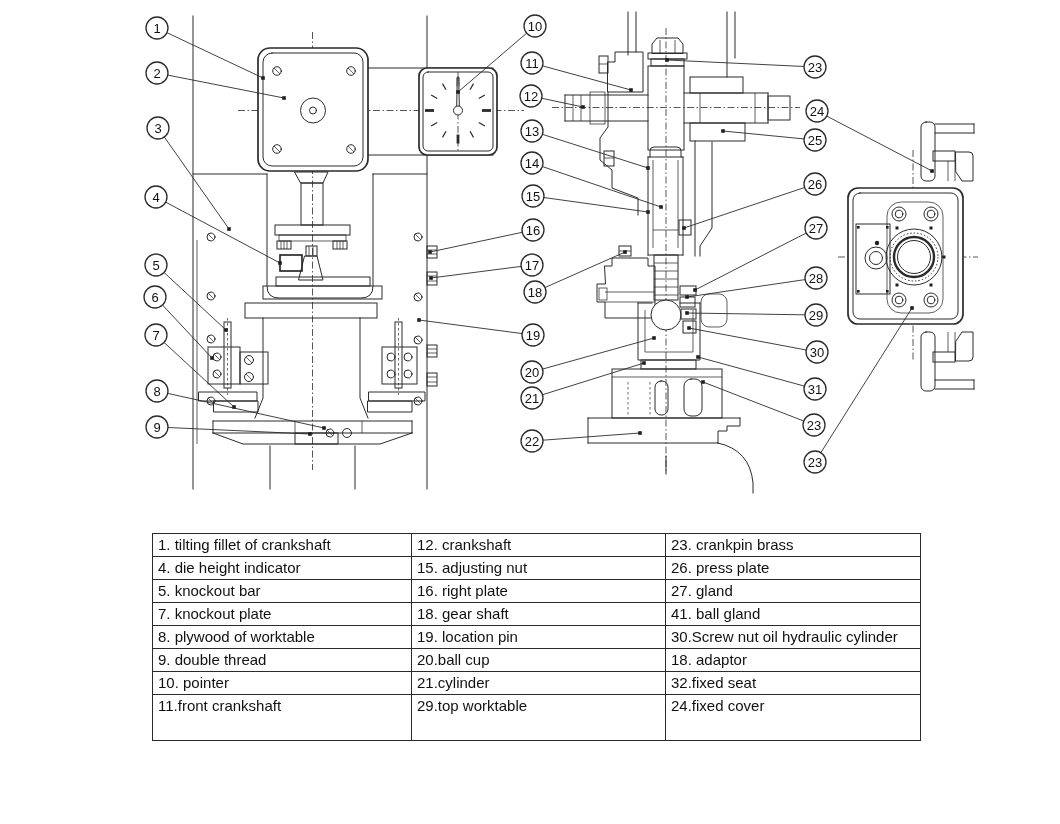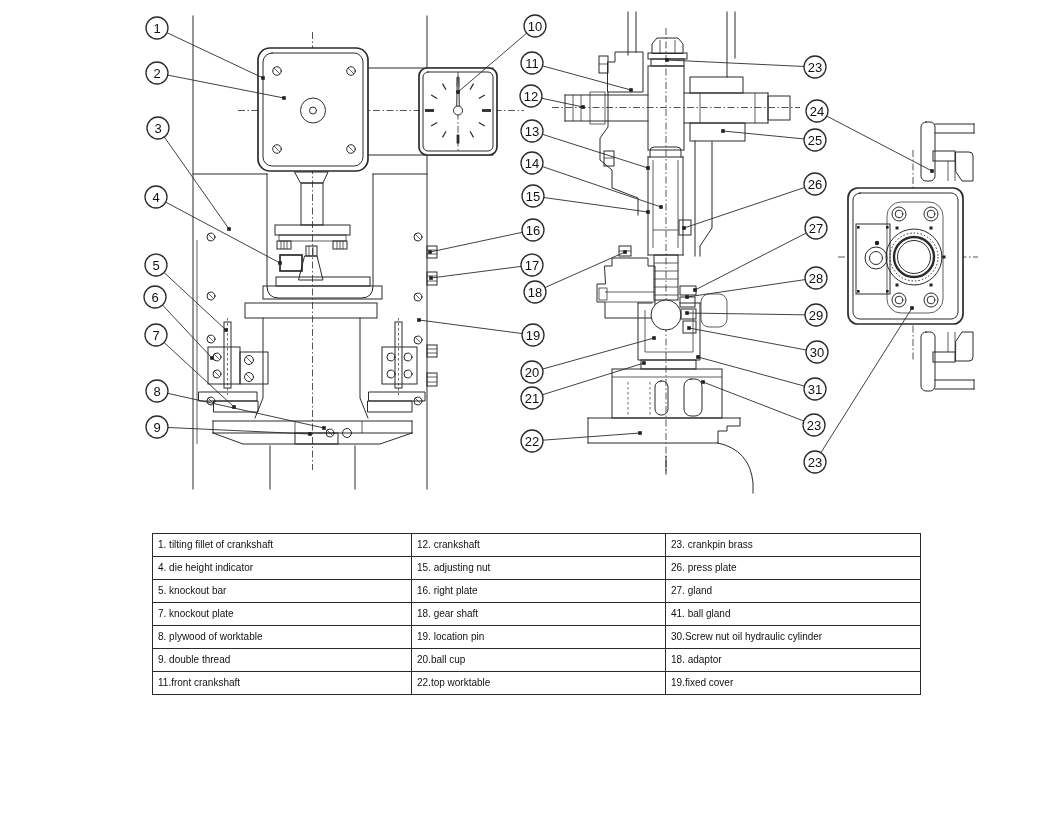--- a/index.html
+++ b/index.html
@@ -17,21 +17,21 @@
   .fl{fill:#1f1f1f;stroke:none;}
   .bold2{fill:none;stroke:#2b2b2b;stroke-width:2.4;}
   .dotc{fill:none;stroke:#2b2b2b;stroke-width:1;stroke-dasharray:1.5 2;}
   .leader{fill:none;stroke:#2b2b2b;stroke-width:0.9;}
   .balloon{fill:#fff;stroke:#2b2b2b;stroke-width:1.3;}
   text.callout-num{font-family:"Liberation Sans",sans-serif;font-size:13px;fill:#111;}
   .tick{stroke:#2b2b2b;stroke-width:1.2;}
   .tick2{stroke:#2b2b2b;stroke-width:2.8;}
   
   .parts-table{position:absolute;left:152px;top:533px;width:768px;border-collapse:collapse;
-               table-layout:fixed;font-size:10px;color:#111;background:#fff;}
+               table-layout:fixed;font-size:15px;color:#111;background:#fff;}
   .parts-table td{border:1.6px solid #2a2a2a;padding:1px 2px 0 5px;vertical-align:top;
                   line-height:20px;height:21px;overflow:hidden;}
   .parts-table tr:nth-child(8) td{height:44px;}
 </style>
 </head>
 <body>
 
 <div class="stage">
   <svg width="1060" height="824" viewBox="0 0 1060 824">
 
@@ -554,19 +554,24 @@
           <td>8. plywood of worktable</td>
           <td>19. location pin</td>
           <td>30.Screw nut oil hydraulic cylinder</td>
         </tr>
         <tr>
           <td>9. double thread</td>
           <td>20.ball cup</td>
           <td>18. adaptor</td>
         </tr>
         <tr>
+          <td>10. pointer</td>
+          <td>21.cylinder</td>
+          <td>32.fixed seat</td>
+        </tr>
+        <tr>
           <td>11.front crankshaft</td>
-          <td>22.top worktable</td>
-          <td>19.fixed cover</td>
+          <td>29.top worktable</td>
+          <td>24.fixed cover</td>
         </tr>
       </tbody>
   </table>
 </div>
 
 </body></html>

